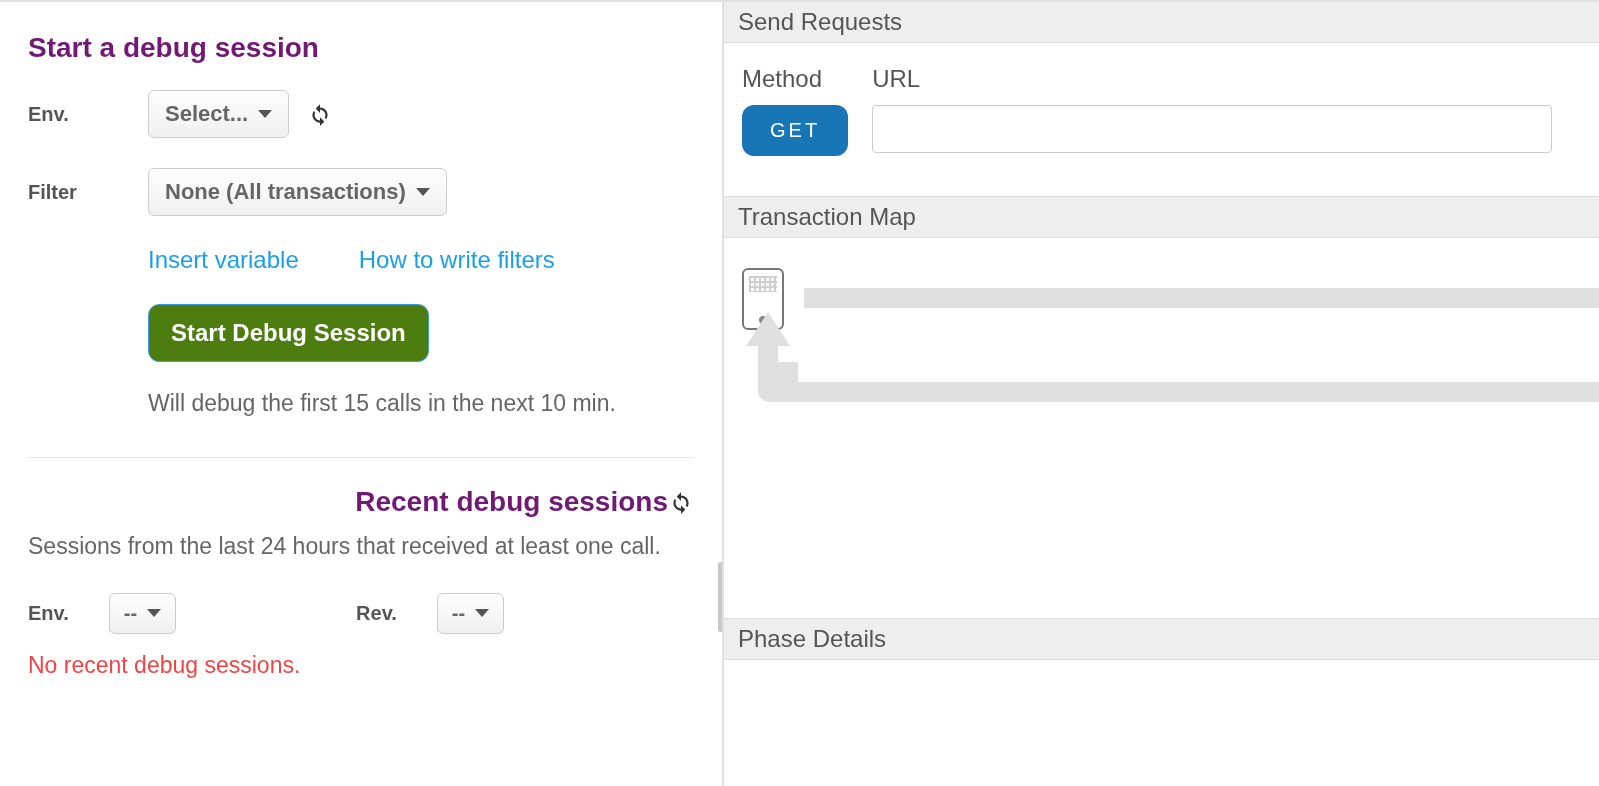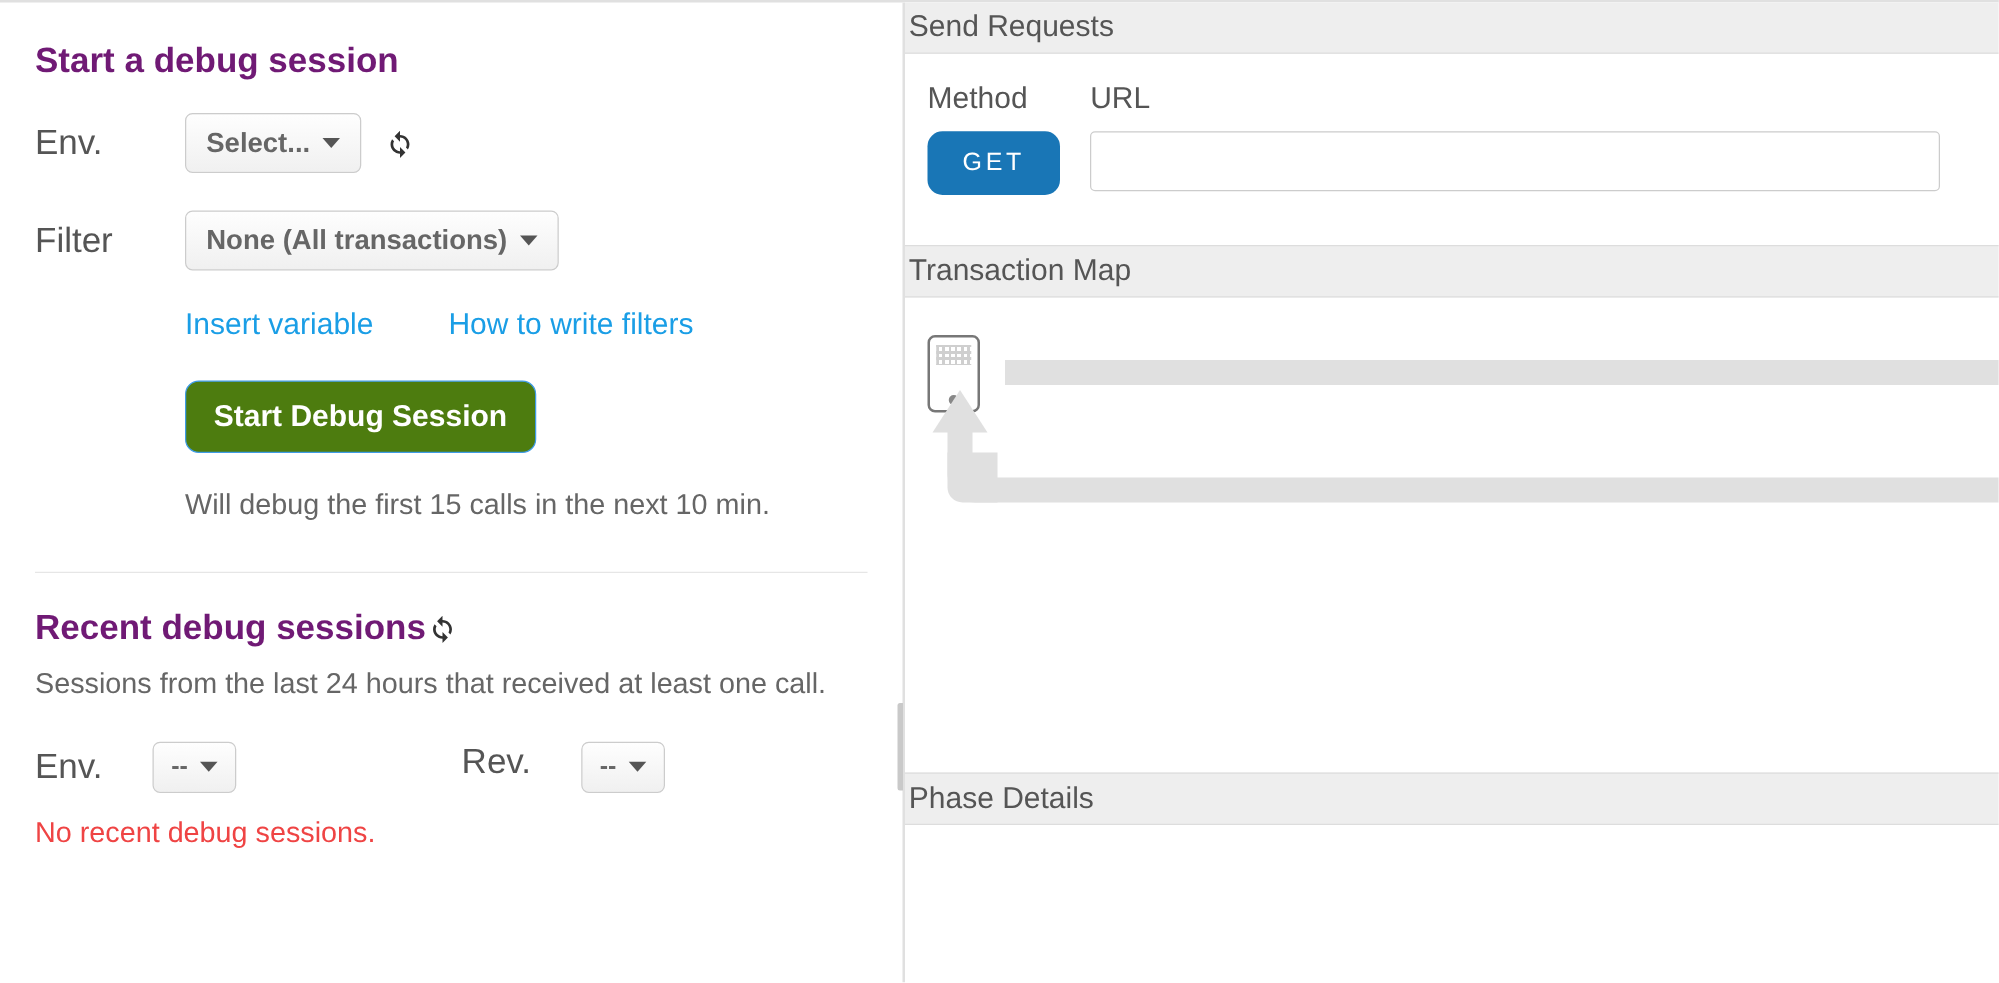--- a/index.html
+++ b/index.html
@@ -39,22 +39,22 @@
     color: #701a75;
   }
 
   .form-row {
     display: flex;
     align-items: center;
     margin-bottom: 30px;
   }
   .form-label {
     width: 120px;
-    font-size: 28px;
-    font-weight: normal;
+    font-size: 20px;
+    font-weight: bold;
     color: #555;
   }
   .dropdown {
     display: inline-flex;
     align-items: center;
     border: 1px solid #ccc;
     border-radius: 6px;
     background: linear-gradient(#fefefe,#f0f0f0);
     padding: 10px 16px;
     font-size: 22px;
@@ -112,22 +112,23 @@
   }
 
   .divider {
     border: none;
     border-top: 1px solid #e6e6e6;
     margin: 40px 0 28px 0;
   }
 
   .recent-header {
     display: flex;
-    justify-content: flex-start;
-    align-items: center;
+    justify-content: flex-end;
+    align-items: center;
+    margin-left: 41px;
   }
   .recent-subtitle {
     font-size: 23px;
     color: #666;
     margin: 10px 0 28px 0;
     line-height: 1.6;
     max-width: 640px;
   }
 
   .recent-filters {
@@ -142,21 +143,21 @@
   .empty-msg {
     font-size: 23px;
     color: #ef4444;
   }
 
   
   .panel-section-header {
     background: #eeeeee;
     border-top: 1px solid #ddd;
     border-bottom: 1px solid #ddd;
-    padding: 6px 3px;
+    padding: 6px 14px;
     font-size: 24px;
     color: #555;
   }
   .panel-section-header:first-child { border-top: none; }
 
   .send-area {
     padding: 22px 18px 40px 18px;
     display: flex;
     gap: 24px;
     align-items: flex-start;
@@ -310,21 +311,21 @@
     <div class="recent-subtitle">Sessions from the last 24 hours that received at least one call.</div>
 
     <div class="recent-filters">
       <div style="display:flex;align-items:center">
         <div class="form-label">Env.</div>
         <div class="dropdown small">
           <span>--</span>
           <span class="caret"></span>
         </div>
       </div>
-      <div style="display:flex;">
+      <div style="display:flex;align-items:center">
         <div class="form-label">Rev.</div>
         <div class="dropdown small">
           <span>--</span>
           <span class="caret"></span>
         </div>
       </div>
     </div>
 
     <div class="empty-msg">No recent debug sessions.</div>
 

